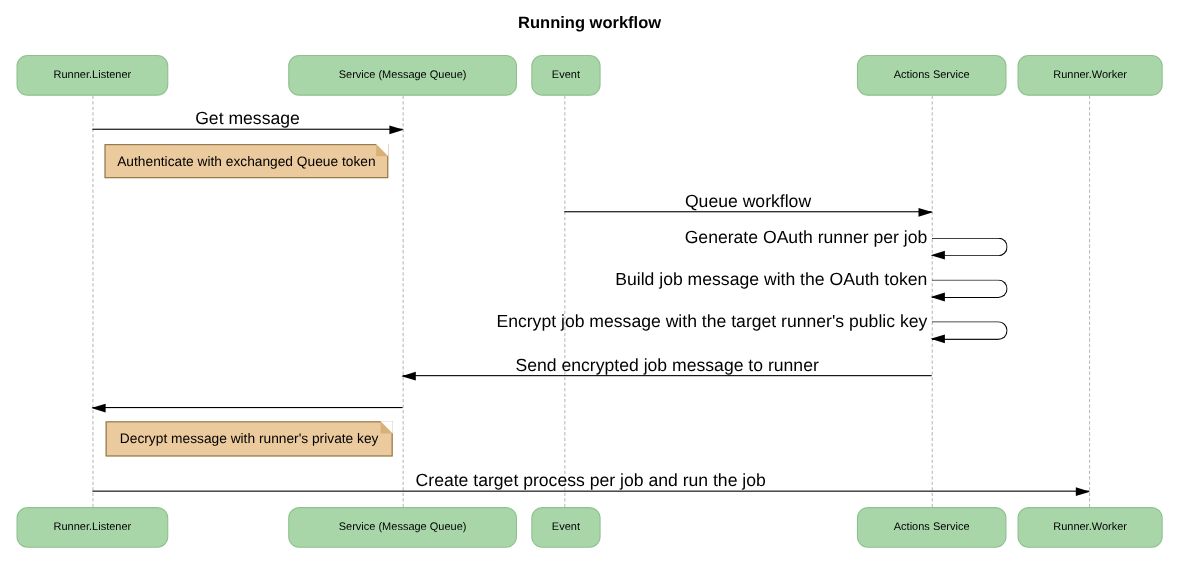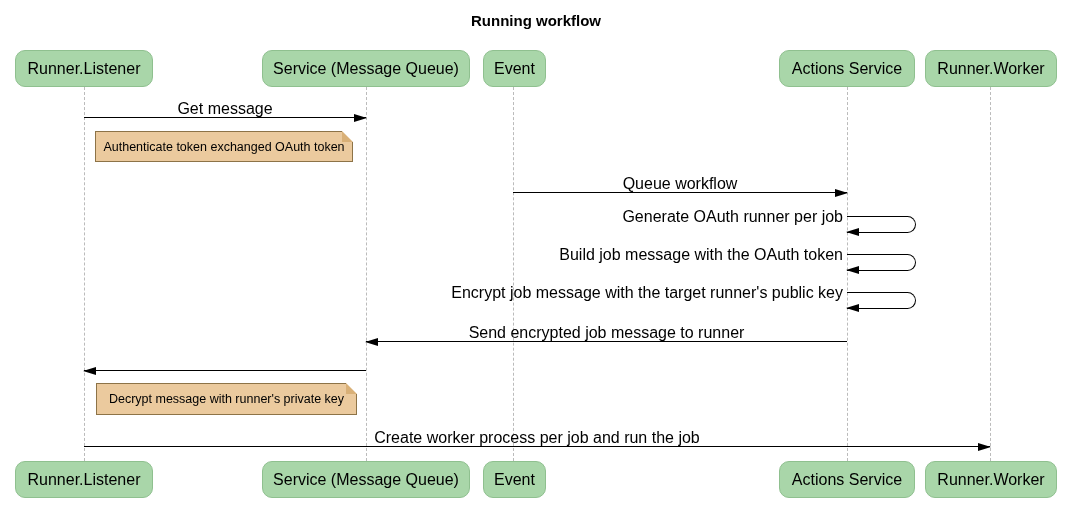--- a/index.html
+++ b/index.html
@@ -20,21 +20,21 @@
   }
   .title{
     position:absolute;left:0;top:12px;width:1072px;text-align:center;
     font-size:15px;font-weight:bold;
   }
   .lifeline{position:absolute;top:87px;height:374px;width:0;border-left:1px dashed var(--lifeline);}
   .actor{
     position:absolute;height:37px;box-sizing:border-box;
     background:var(--actor-fill);border:1px solid var(--actor-border);border-radius:10px;
     display:flex;align-items:center;justify-content:center;
-    font-size:16px;white-space:nowrap;
+    font-size:10px;white-space:nowrap;
   }
   .msg-label{
     position:absolute;height:14px;line-height:14px;font-size:16px;
     text-align:center;white-space:nowrap;
   }
   .msg-label.align-right{text-align:right;}
   .msg-line{position:absolute;height:0;border-top:1.5px solid var(--arrow);}
   .msg-line.arrow-right::after{
     content:"";position:absolute;right:-1px;top:-3.75px;width:0;height:0;
     border-left:13px solid var(--arrow);
@@ -83,42 +83,42 @@
 
   <div class="actor" style="left:15px;top:50px;width:138px">Runner.Listener</div>
   <div class="actor" style="left:262px;top:50px;width:208px">Service (Message Queue)</div>
   <div class="actor" style="left:483px;top:50px;width:63px">Event</div>
   <div class="actor" style="left:779px;top:50px;width:136px">Actions Service</div>
   <div class="actor" style="left:925px;top:50px;width:132px">Runner.Worker</div>
 
   <div class="msg-label" style="left:84px;top:102px;width:282px">Get message</div>
   <div class="msg-line arrow-right" style="left:84px;top:117px;width:282px"></div>
 
-  <div class="note" style="left:95px;top:131px;width:258px;height:31px">Authenticate token exchanged OAuth token</div>
+  <div class="note" style="left:95px;top:131px;width:258px;height:31px">Authenticate with exchanged Queue token</div>
 
   <div class="msg-label" style="left:513px;top:177px;width:334px">Queue workflow</div>
   <div class="msg-line arrow-right" style="left:513px;top:192px;width:334px"></div>
 
   <div class="msg-label align-right" style="left:400px;top:210px;width:443px">Generate OAuth runner per job</div>
   <div class="self-loop" style="left:847px;top:216px"></div>
 
   <div class="msg-label align-right" style="left:400px;top:248px;width:443px">Build job message with the OAuth token</div>
   <div class="self-loop" style="left:847px;top:254px"></div>
 
   <div class="msg-label align-right" style="left:400px;top:286px;width:443px">Encrypt job message with the target runner's public key</div>
   <div class="self-loop" style="left:847px;top:292px"></div>
 
   <div class="msg-label" style="left:366px;top:326px;width:481px">Send encrypted job message to runner</div>
   <div class="msg-line arrow-left" style="left:366px;top:341px;width:481px"></div>
 
   <div class="msg-line arrow-left" style="left:84px;top:370px;width:282px"></div>
 
   <div class="note" style="left:96px;top:383px;width:261px;height:32px">Decrypt message with runner's private key</div>
 
-  <div class="msg-label" style="left:84px;top:431px;width:906px">Create worker process per job and run the job</div>
+  <div class="msg-label" style="left:84px;top:431px;width:906px">Create target process per job and run the job</div>
   <div class="msg-line arrow-right" style="left:84px;top:446px;width:906px"></div>
 
   <div class="actor" style="left:15px;top:461px;width:138px">Runner.Listener</div>
   <div class="actor" style="left:262px;top:461px;width:208px">Service (Message Queue)</div>
   <div class="actor" style="left:483px;top:461px;width:63px">Event</div>
   <div class="actor" style="left:779px;top:461px;width:136px">Actions Service</div>
   <div class="actor" style="left:925px;top:461px;width:132px">Runner.Worker</div>
 
 </div>
 

